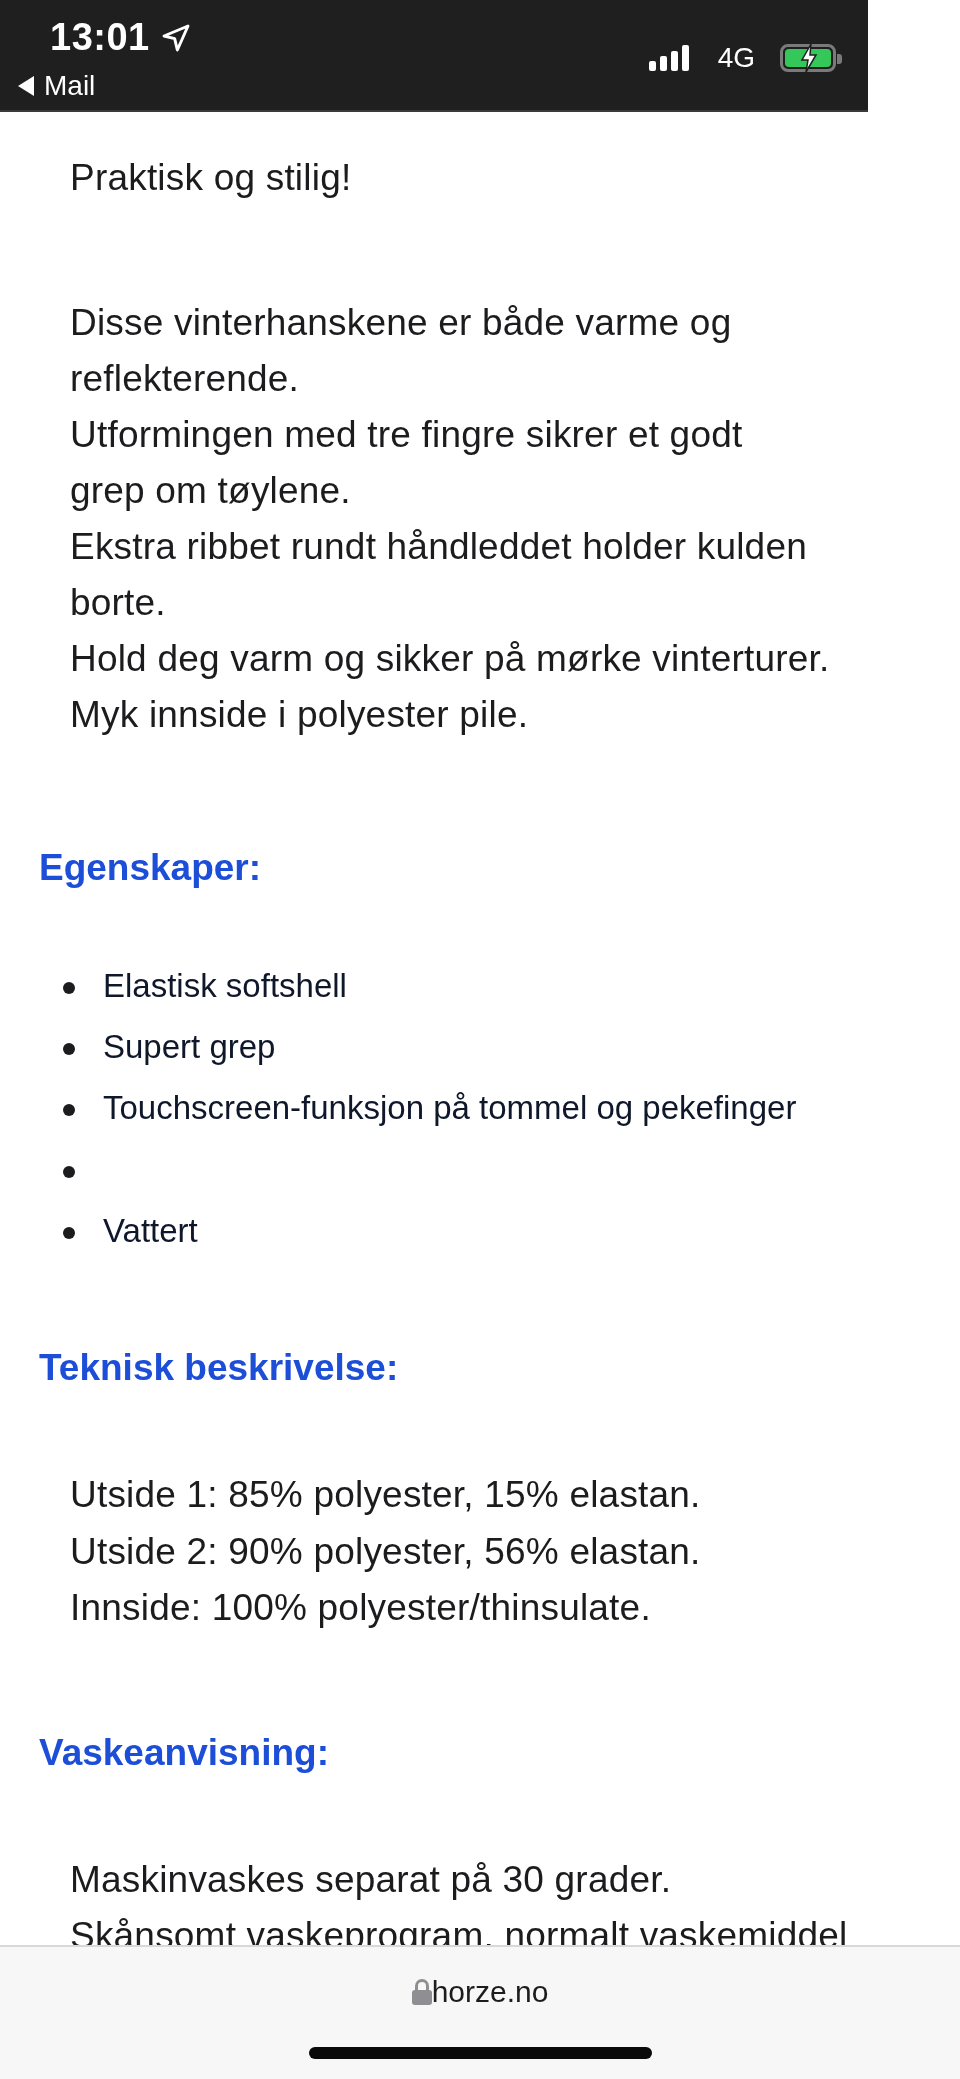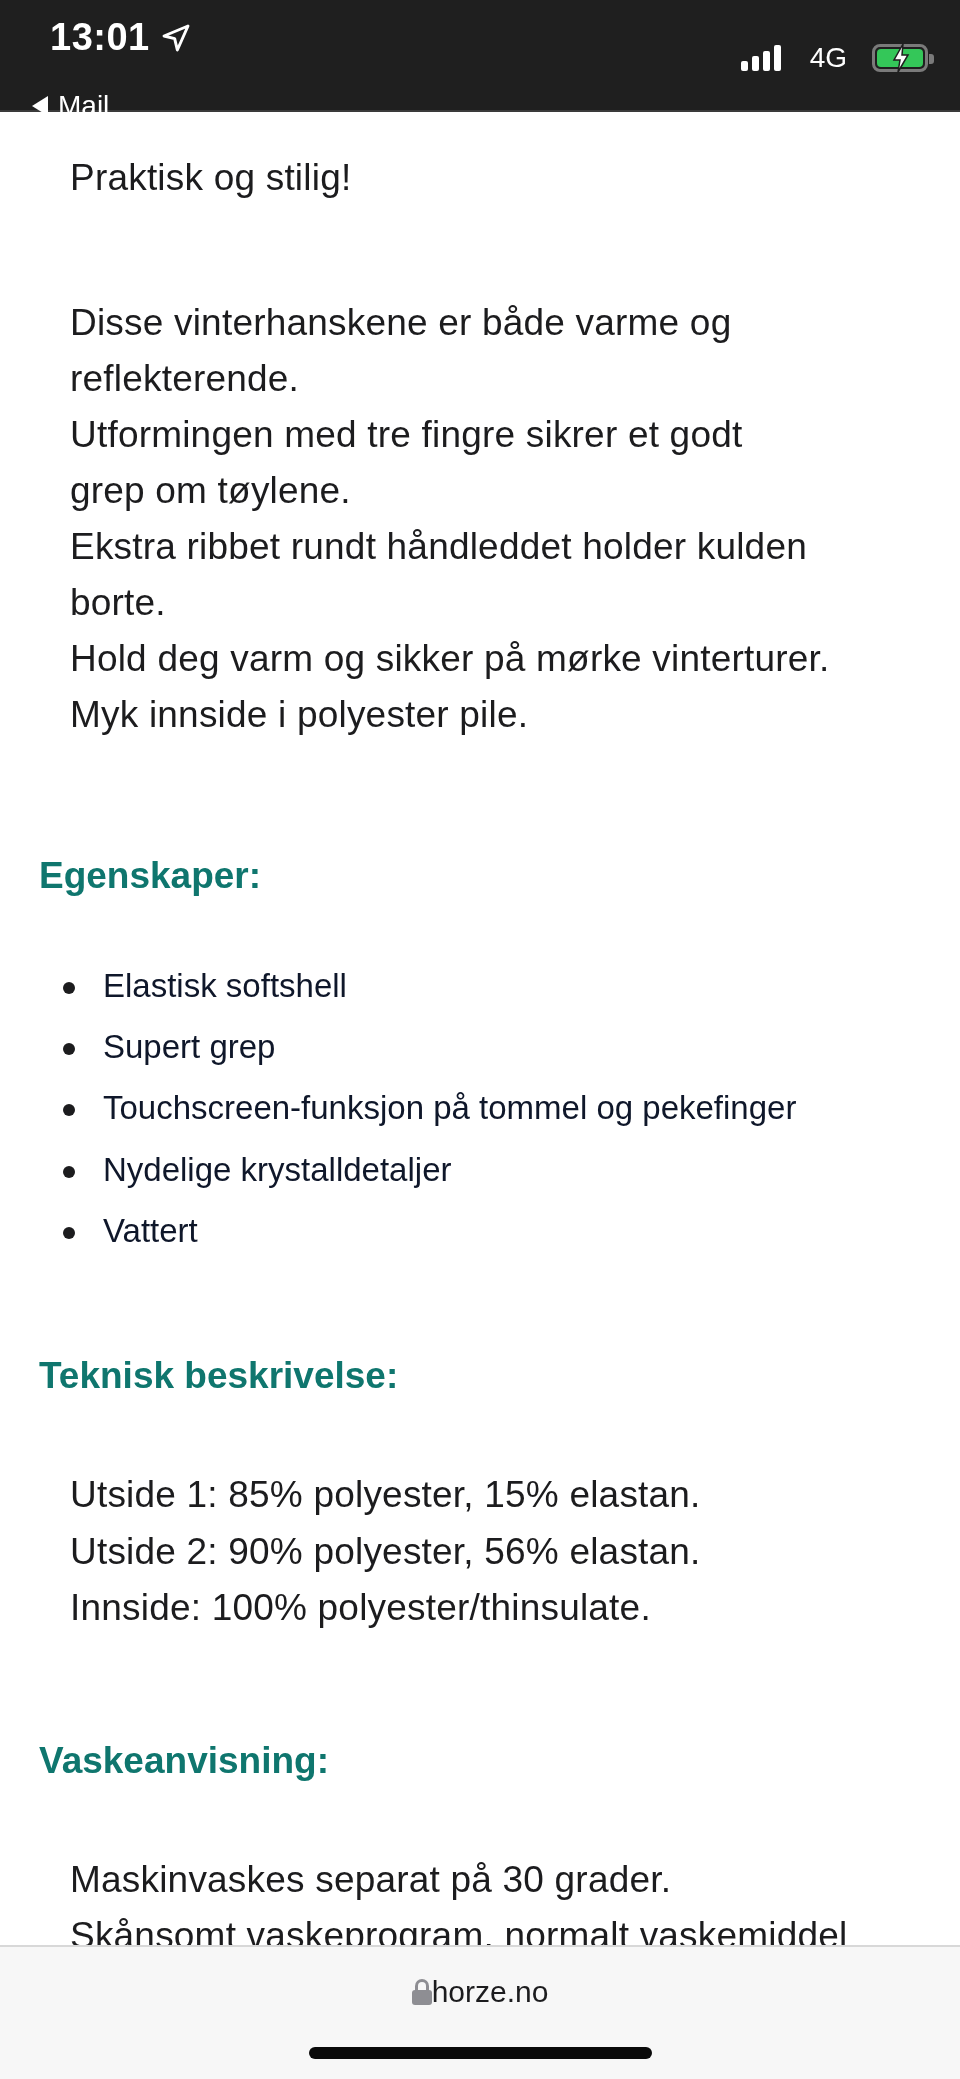--- a/index.html
+++ b/index.html
@@ -1,33 +1,33 @@
 <!DOCTYPE html>
 <html><head>
   <meta charset="utf-8">
   <style>
     * { box-sizing: border-box; margin: 0; padding: 0; }
     html, body { width: 960px; height: 2079px; overflow: hidden; background: #ffffff; }
     body { position: relative; font-family: "Liberation Sans", "DejaVu Sans", sans-serif; color: #1c1c1e; }
 
     
     .status-bar {
-      position: absolute; left: 0; top: 0; width: 960px; height: 112px;
+      position: absolute; left: 0; top: 0; width: 868px; height: 112px;
       background: #1f1f1f; color: #ffffff;
       border-bottom: 2px solid #3a3a3a;
     }
     .time {
       position: absolute; left: 50px; top: 16px;
       font-size: 38px; font-weight: 600; letter-spacing: 0.5px;
       display: flex; align-items: center; gap: 6px;
     }
     .time svg { width: 32px; height: 32px; margin-left: 4px; }
     .back-mail {
-      position: absolute; left: 32px; top: 70px;
-      font-size: 28px; display: flex; align-items: center; gap: 10px; margin-top: 20px;
+      position: absolute; left: 18px; top: 70px;
+      font-size: 28px; display: flex; align-items: center; gap: 10px;
     }
     .back-mail .tri {
       width: 0; height: 0;
       border-top: 10px solid transparent; border-bottom: 10px solid transparent;
       border-right: 16px solid #ffffff;
     }
     .status-right {
       position: absolute; right: 32px; top: 42px;
       display: flex; align-items: center; gap: 25px;
     }
@@ -46,21 +46,21 @@
     .battery svg { position: absolute; left: 13px; top: -4px; width: 26px; height: 30px; }
 
     
     .content { position: absolute; left: 0; top: 114px; width: 960px; }
     .p {
       position: absolute; left: 39px; font-size: 37px; line-height: 56px;
       color: #1c1c1e; white-space: nowrap; letter-spacing: 0.2px; margin-left: 31px;
     }
     .h {
       position: absolute; left: 39px; font-size: 37px; line-height: 56px;
-      font-weight: 700; color: #0f766e; white-space: nowrap; margin-top: 8px;
+      font-weight: 700; color: #1d4ed8; white-space: nowrap;
     }
     .bullet {
       position: absolute; left: 0; width: 960px; height: 56px;
       display: flex; align-items: center;
     }
     .bullet .dot {
       position: absolute; left: 63px; top: 24px;
       width: 12px; height: 12px; border-radius: 50%; background: #1c1c1e;
     }
     .bullet .txt {
@@ -145,21 +145,20 @@
   <div class="bullet" style="top:905px">
     <span class="dot"></span>
     <span class="txt">Supert grep</span>
   </div>
   <div class="bullet" style="top:966px">
     <span class="dot"></span>
     <span class="txt">Touchscreen-funksjon på tommel og pekefinger</span>
   </div>
   <div class="bullet" style="top:1028px">
     <span class="dot"></span>
-    <span class="txt">Nydelige krystalldetaljer</span>
   </div>
   <div class="bullet" style="top:1089px">
     <span class="dot"></span>
     <span class="txt">Vattert</span>
   </div>
 
   <div class="h" style="top:1226px">Teknisk beskrivelse:</div>
 
   <div class="p" style="top:1353px">Utside 1: 85% polyester, 15% elastan.</div>
   <div class="p" style="top:1410px">Utside 2: 90% polyester, 56% elastan.</div>

